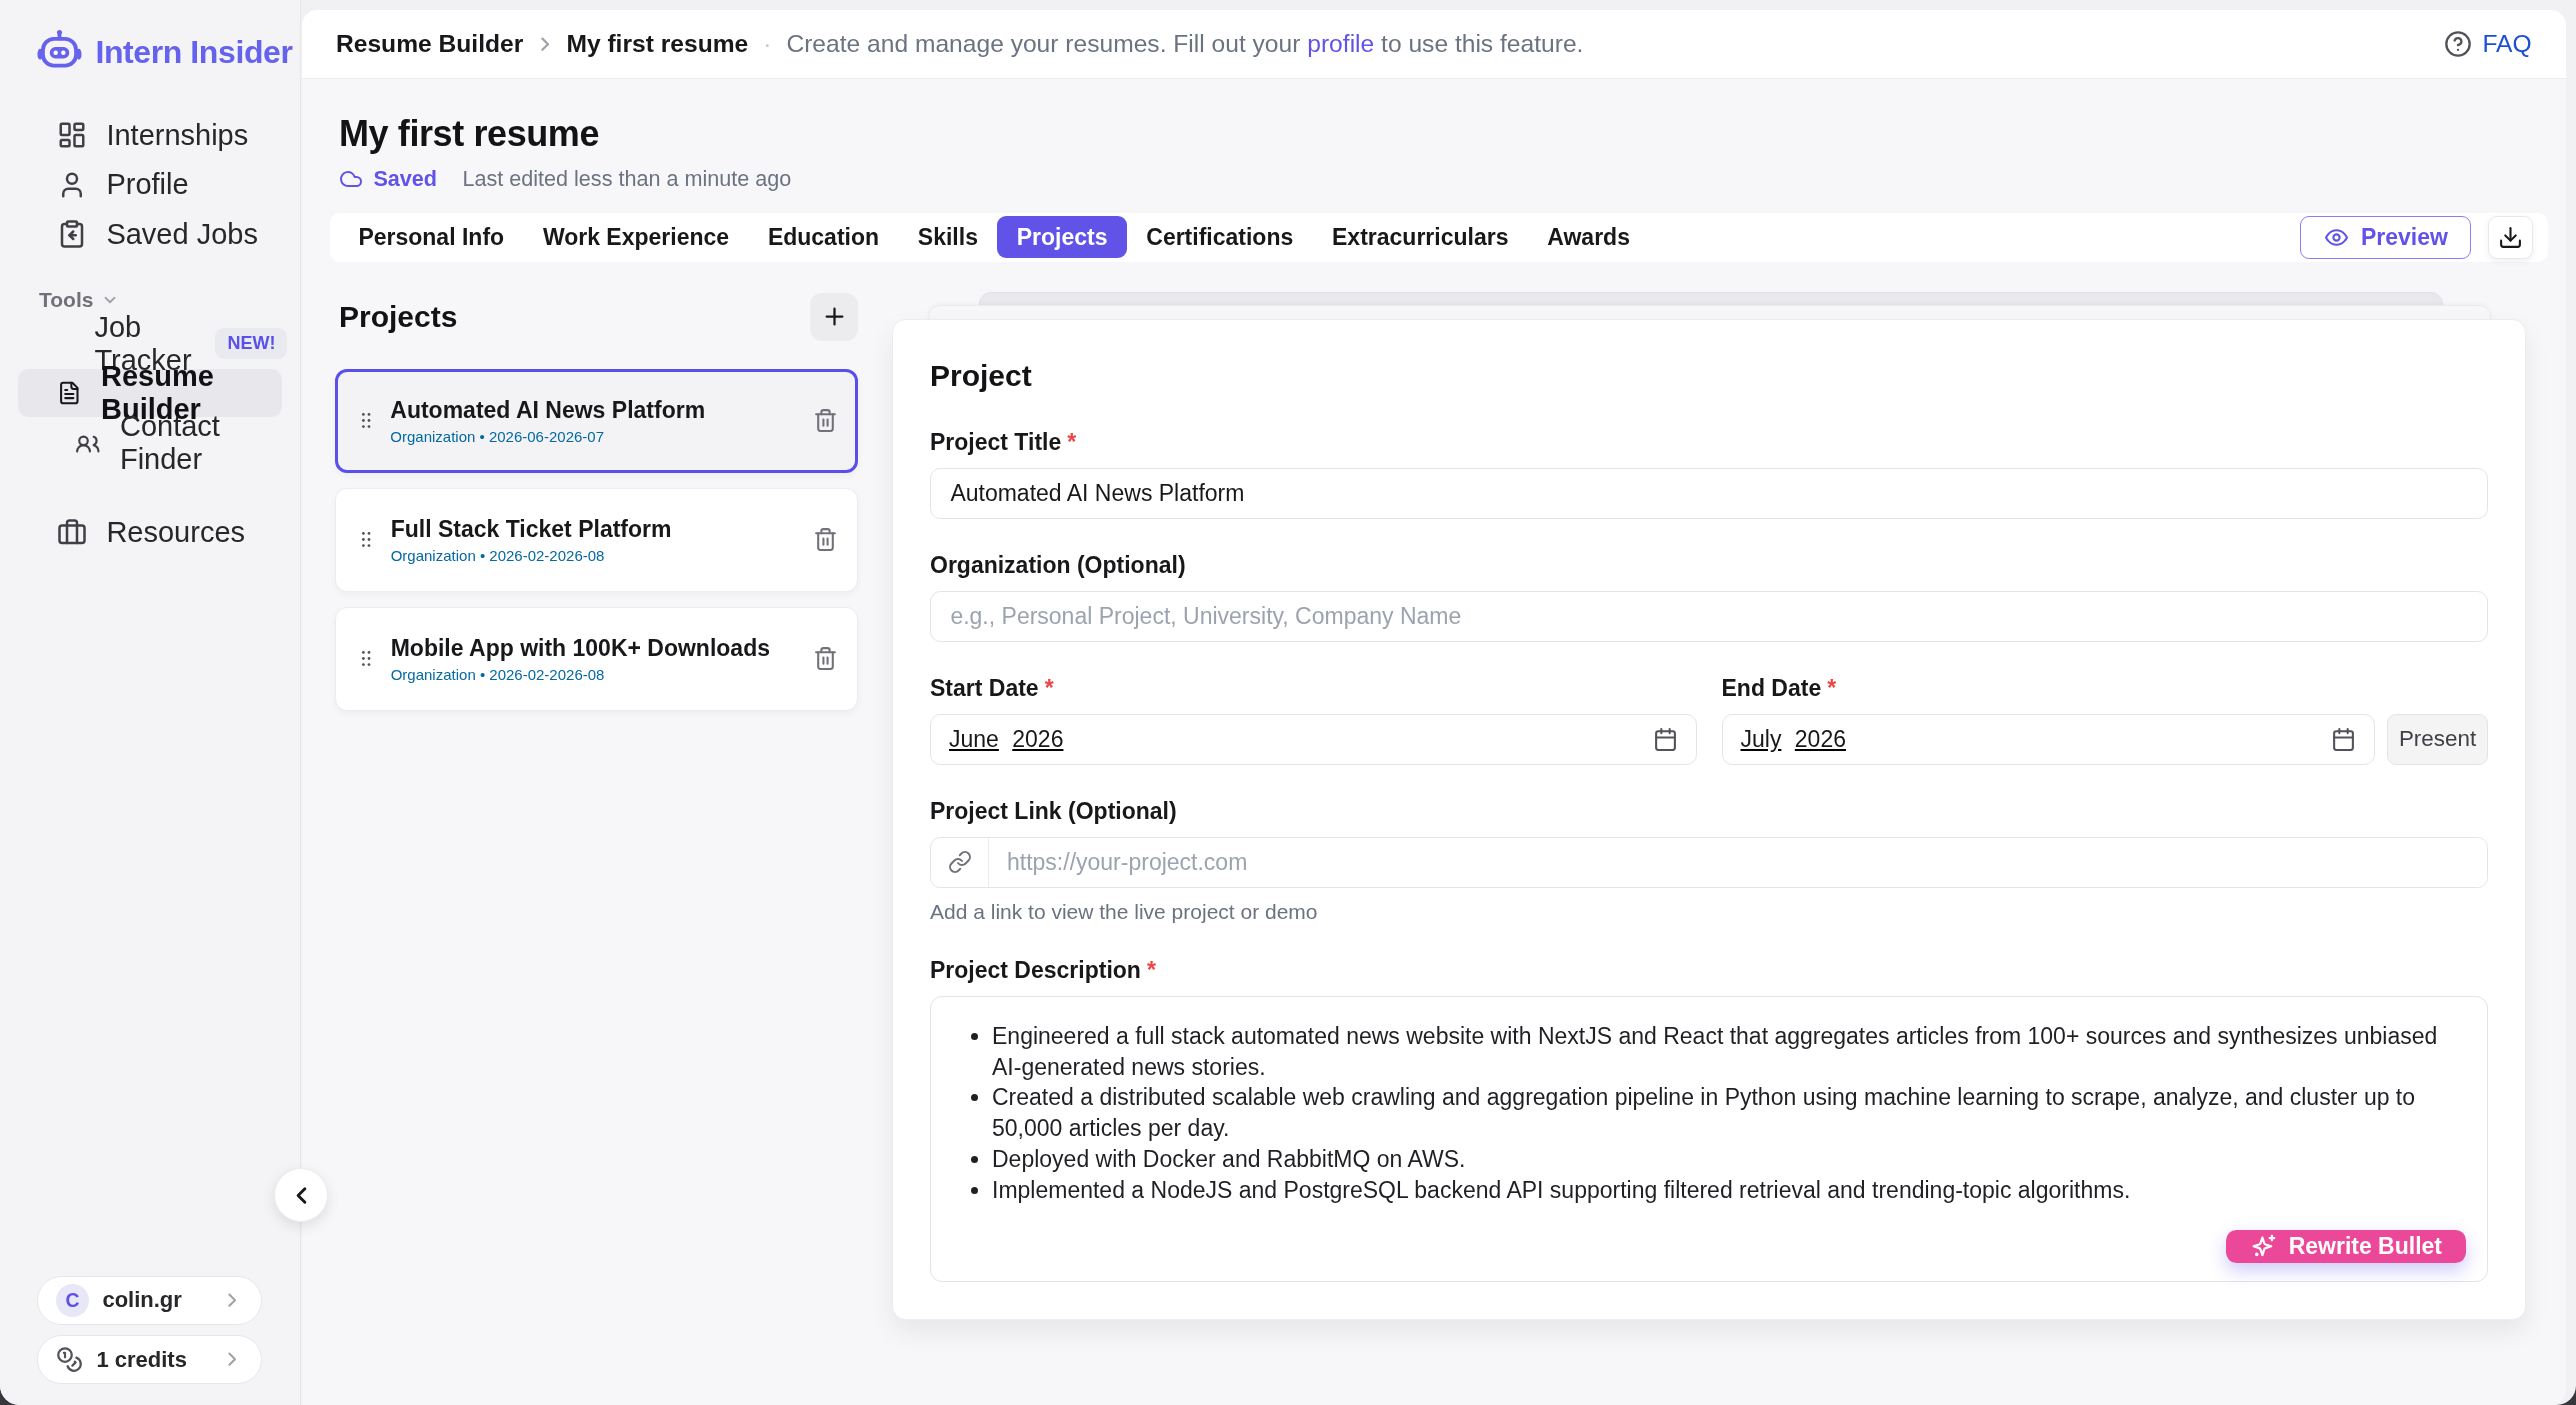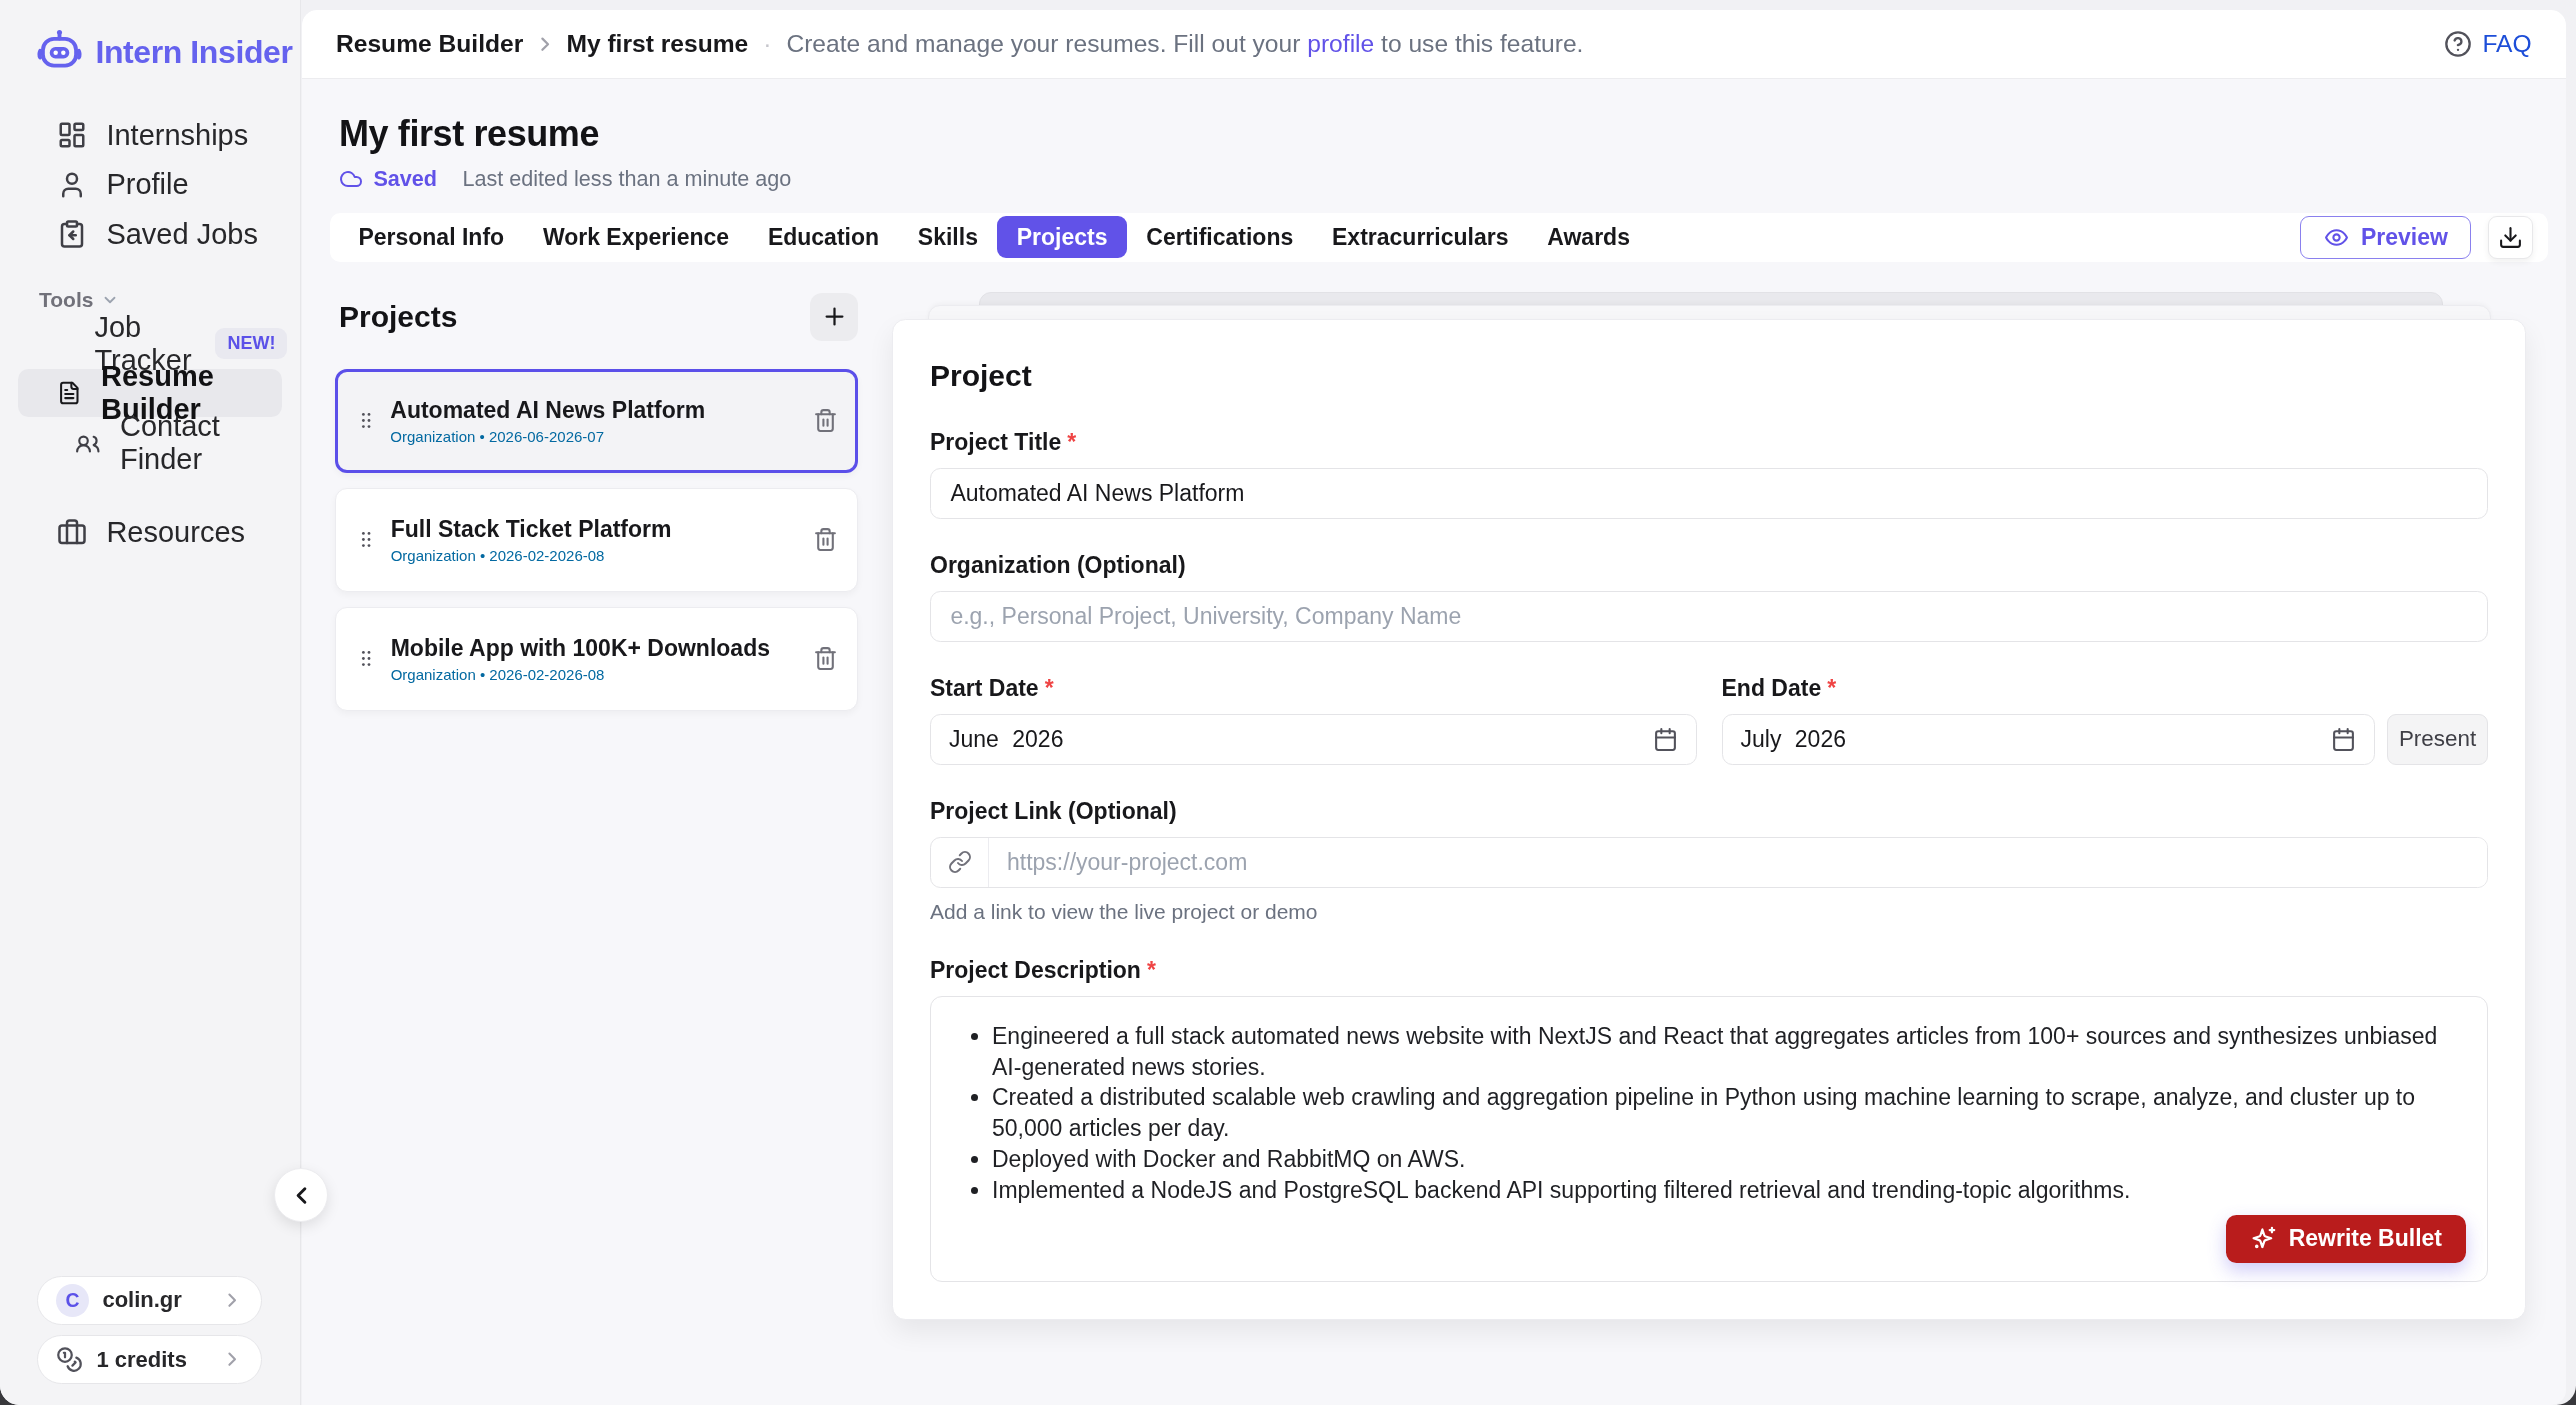--- a/index.html
+++ b/index.html
@@ -90,36 +90,36 @@
   .peek2 { position:absolute; top:-14px; left:36px; right:35px; height:30px; background:#f7f7f9; border:1.5px solid #ececf0; border-radius:12px 12px 0 0; box-shadow:0 -1.5px 4.5px rgba(0,0,0,.03); }
   .form-card { position:relative; background:#fff; border:0.7px solid #ececf0; border-radius:13.4px; box-shadow:0 12px 27px rgba(0,0,0,.07); padding:39px 37px 37px; }
   .form-heading { font-size:30px; font-weight:800; color:#131316; }
   .field-label { font-size:23px; font-weight:600; color:#18181b; margin:33px 0 12px; }
   .form-heading + .field-label { margin-top:36px; }
   .req { color:#ef4444; margin-left:6px; }
   .text-input { width:100%; height:51px; border:1.5px solid #e4e4e7; border-radius:10.4px; font-size:23px; color:#18181b; padding:0 19.4px; outline:none; font-family:inherit; background:#fff; }
   .text-input::placeholder { color:#9ca3af; }
   .dates-row { display:flex; gap:25px; }
   .date-col { flex:1; min-width:0; }
-  .date-field { height:51px; border:1.5px solid #e4e4e7; border-radius:10.4px; display:flex; align-items:center; padding:0 18px; cursor:pointer; background:#fff; }
+  .date-field { height:51px; border:1.5px solid #e4e4e7; border-radius:10.4px; display:flex; align-items:center; padding:0 18px; cursor:pointer; background:#fff;text-decoration:underline; }
   .date-text { font-size:23px; color:#18181b; display:flex; gap:13.4px; }
   .date-field svg { width:25px; height:25px; stroke:#52525b; margin-left:auto; }
   .end-row { display:flex; gap:12px; }
   .end-row .date-field { flex:1; min-width:0; }
   .present-btn { flex:none; width:101px; height:51px; background:#f4f4f5; border:1.5px solid #e4e4e7; border-radius:9px; font-size:22.4px; font-weight:500; color:#3f3f46; display:flex; align-items:center; justify-content:center; cursor:pointer; }
   .link-wrap { display:flex; height:51px; border:1.5px solid #e4e4e7; border-radius:10.4px; overflow:hidden; background:#fff; }
   .link-icon-cell { width:58px; flex:none; border-right:1.5px solid #ececf0; display:flex; align-items:center; justify-content:center; }
   .link-icon-cell svg { width:24px; height:24px; stroke:#71717a; }
   .link-wrap input { flex:1; border:none; outline:none; font-size:23px; color:#18181b; padding:0 18px; font-family:inherit; }
   .link-wrap input::placeholder { color:#9ca3af; }
   .helper { font-size:21px; color:#6b7280; margin-top:12px; }
   .desc-box { border:1.5px solid #e4e4e7; border-radius:12px; min-height:270px; padding:24px 30px 75px; position:relative; }
   .desc-box ul { margin:0; padding-left:31px; }
   .desc-box li { font-size:23px; line-height:1.34; color:#1f2024; }
-  .rewrite-btn { position:absolute; right:21px; bottom:18px; height:48px; background:#b91c1c; border:none; border-radius:10.4px; display:flex; align-items:center; gap:12px; padding:0 24px; cursor:pointer; box-shadow:0 7.5px 18px rgba(97,82,232,.30); }
+  .rewrite-btn { position:absolute; right:21px; bottom:18px; height:33px; background:#ec4899; border:none; border-radius:10.4px; display:flex; align-items:center; gap:12px; padding:0 24px; cursor:pointer; box-shadow:0 7.5px 18px rgba(97,82,232,.30); }
   .rewrite-btn svg { width:27px; height:27px; stroke:#fff; }
   .rewrite-label { font-size:23px; font-weight:700; color:#fff; }
 </style>
 </head>
 <body>
 
 <div class="app">
 
   <div class="sidebar">
     <div class="logo">

